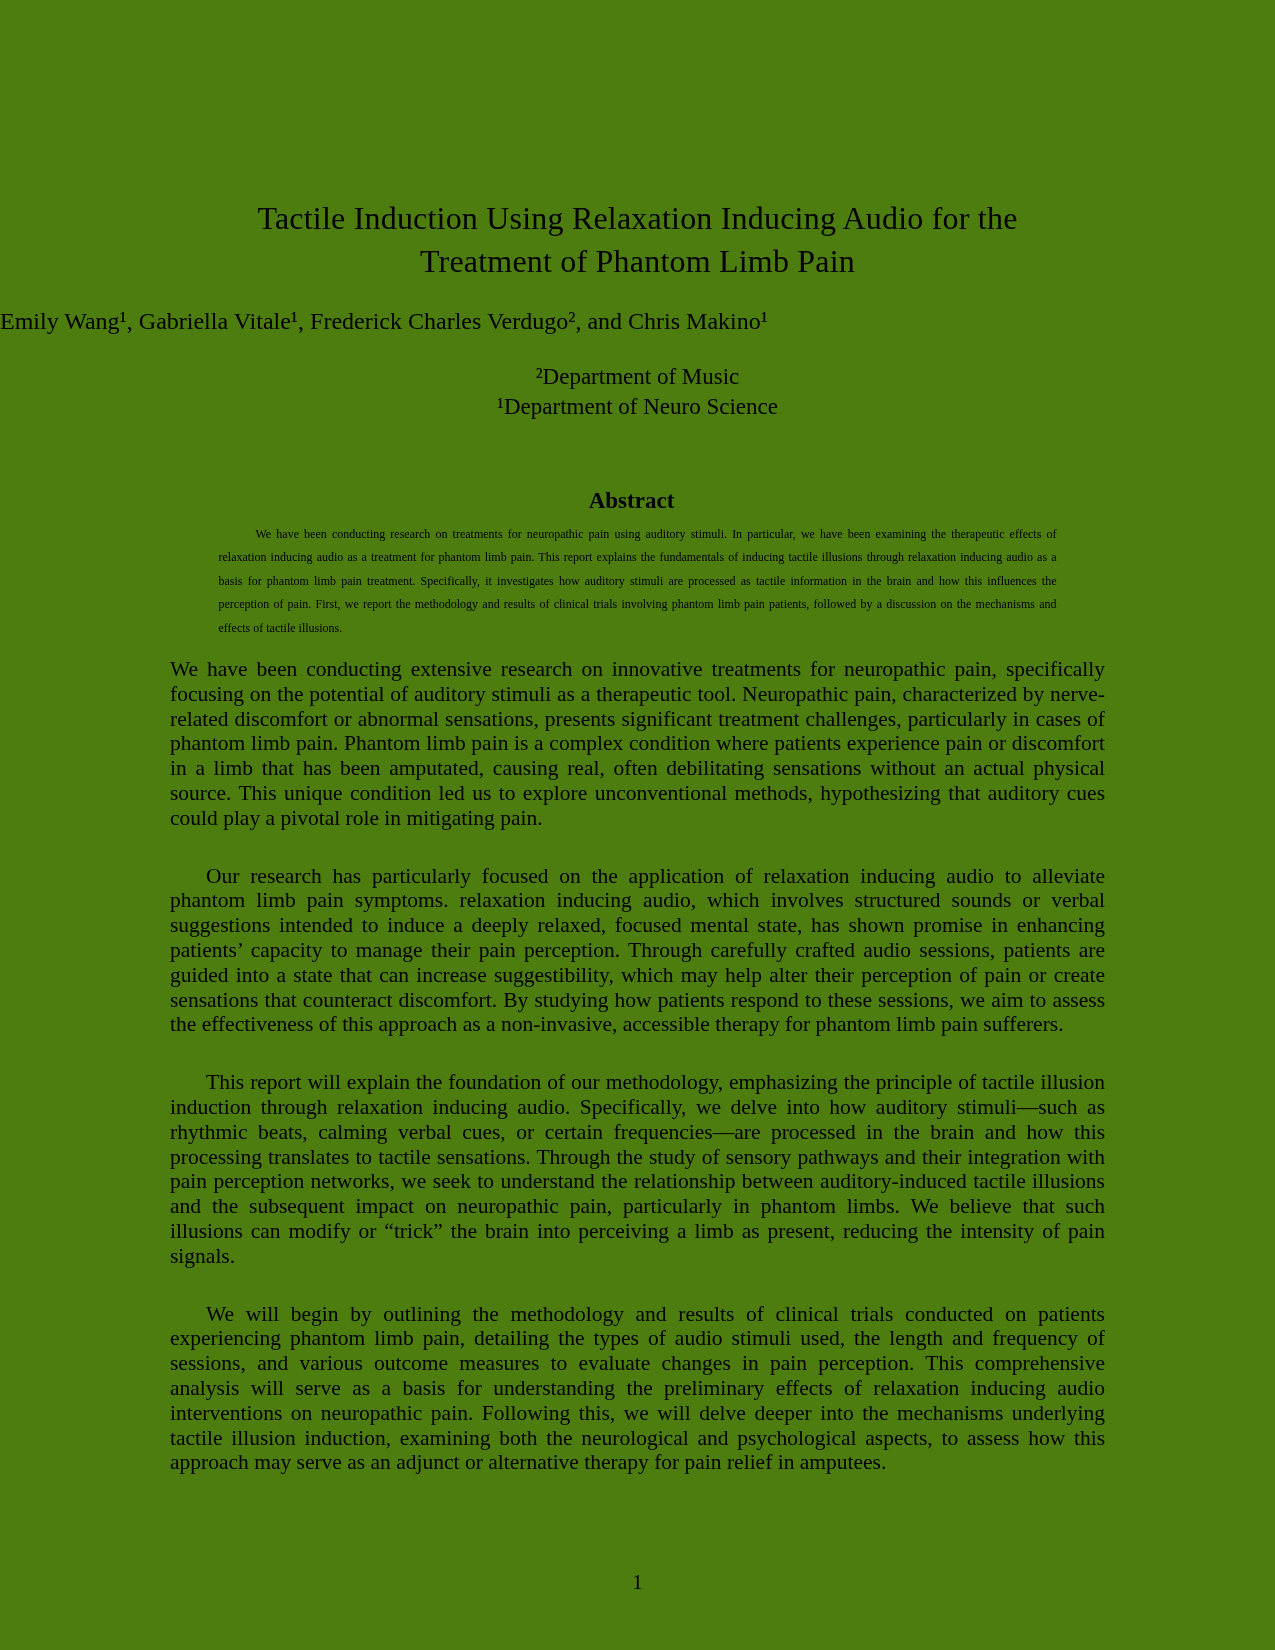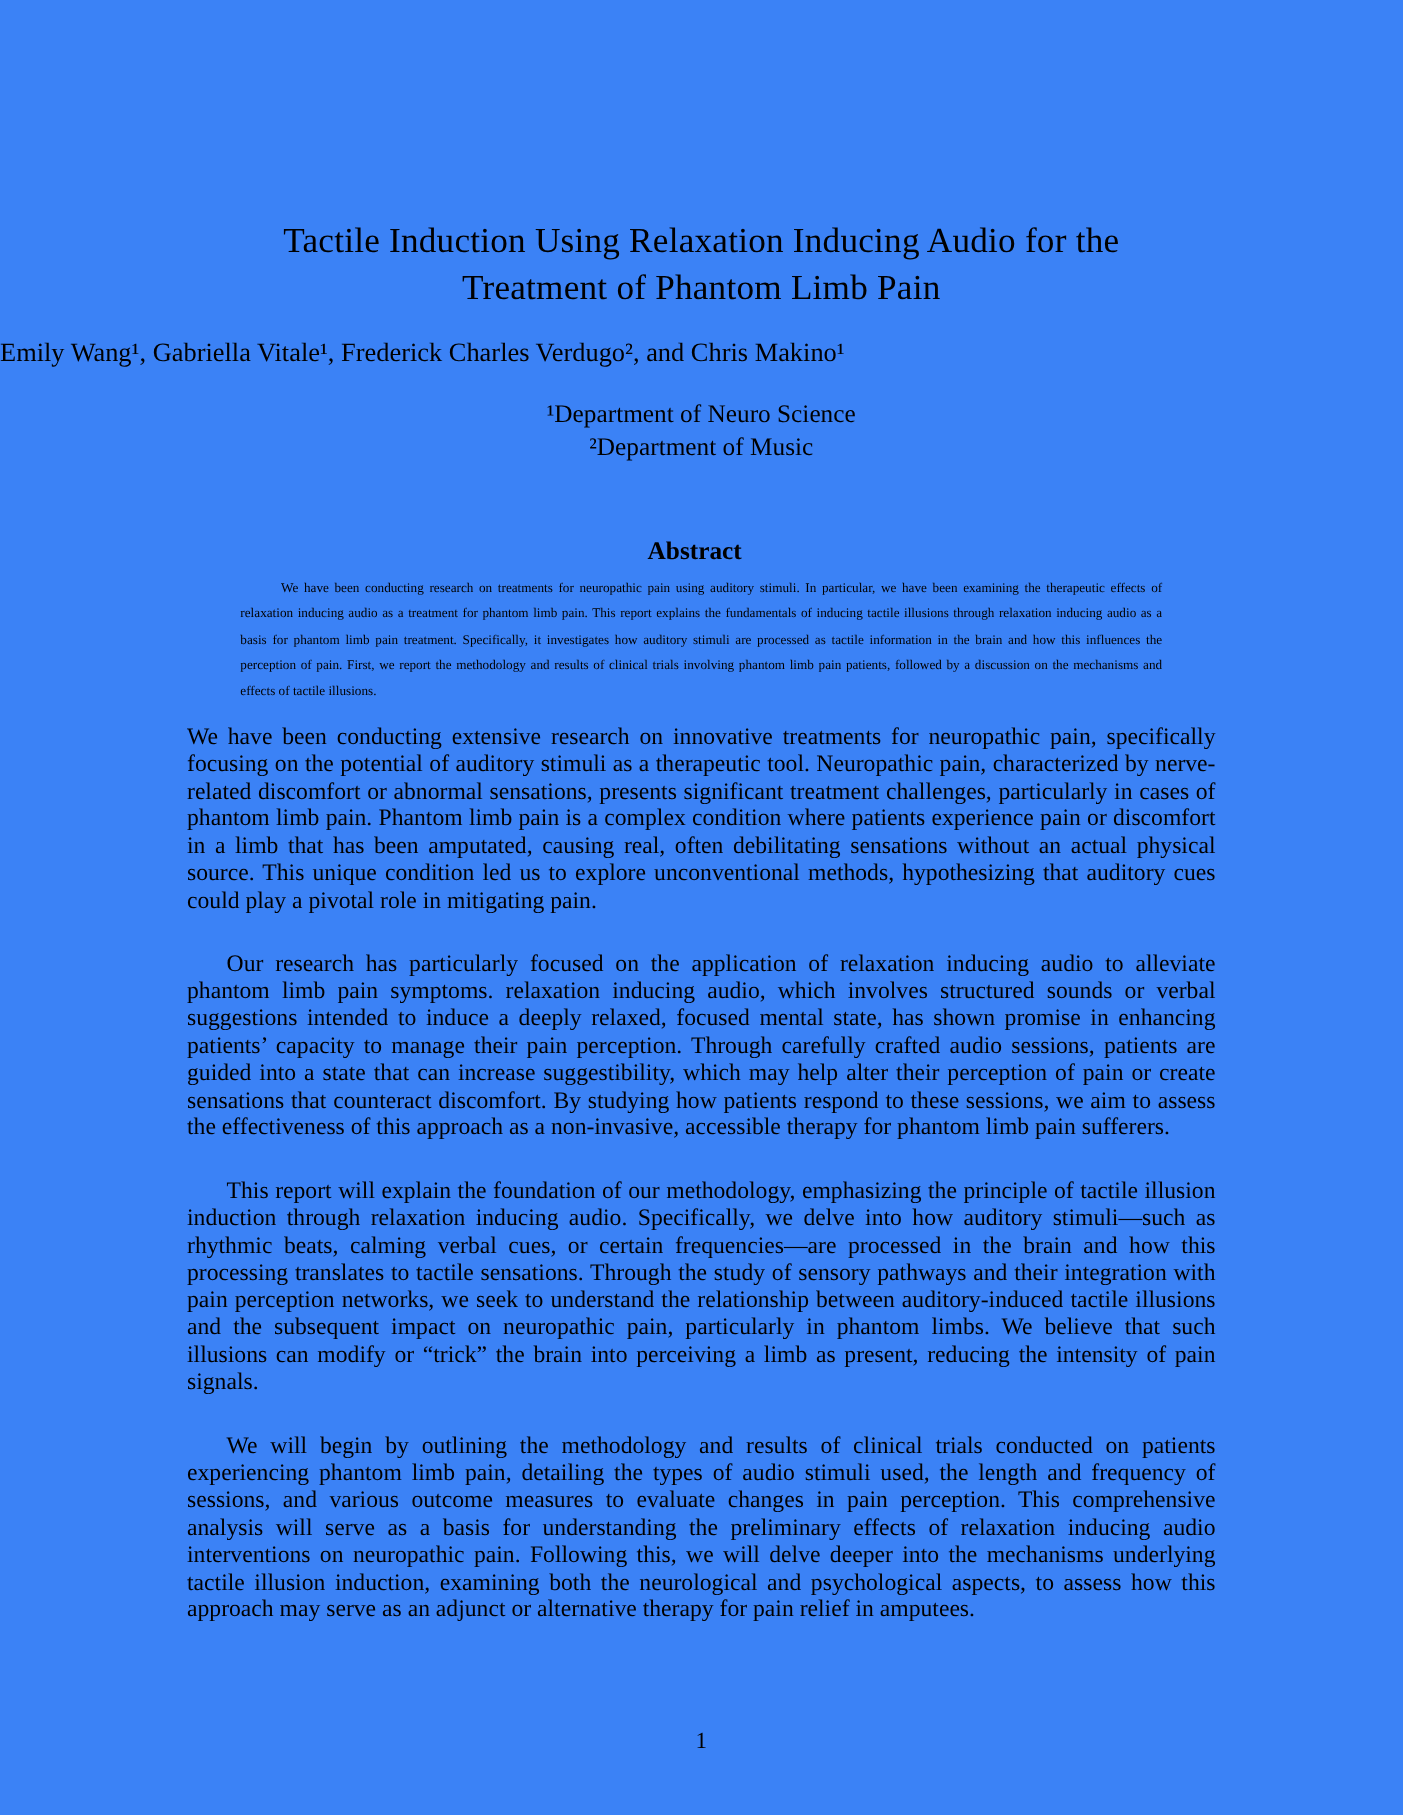--- a/index.html
+++ b/index.html
@@ -4,21 +4,21 @@
 <style>
   html, body {
     margin: 0;
     padding: 0;
     background: #ffffff;
   }
   .page {
     position: relative;
     width: 1275px;
     height: 1650px;
-    background: #3b82f6;
+    background: #4d7c0f;
     color: #000000;
     font-family: "Liberation Serif", "DejaVu Serif", serif;
     box-sizing: border-box;
     padding-top: 197px;
     overflow: hidden;
   }
   .title {
     margin: 0;
     font-weight: normal;
     font-size: 32px;
@@ -91,22 +91,22 @@
 
 <div class="page">
 
   <header class="title-block">
     <h1 class="title">
       <span class="title-line">Tactile Induction Using Relaxation Inducing Audio for the</span>
       <span class="title-line">Treatment of Phantom Limb Pain</span>
     </h1>
     <div class="authors">Emily Wang¹, Gabriella Vitale¹, Frederick Charles Verdugo², and Chris Makino¹</div>
     <div class="affiliations">
+      <div class="affil">²Department of Music</div>
       <div class="affil">¹Department of Neuro Science</div>
-      <div class="affil">²Department of Music</div>
     </div>
   </header>
 
   <section class="abstract">
     <h2 class="abstract-heading">Abstract</h2>
     <p class="abstract-body">We have been conducting research on treatments for neuropathic pain using auditory stimuli. In particular, we have been examining the therapeutic effects of relaxation inducing audio as a treatment for phantom limb pain. This report explains the fundamentals of inducing tactile illusions through relaxation inducing audio as a basis for phantom limb pain treatment. Specifically, it investigates how auditory stimuli are processed as tactile information in the brain and how this influences the perception of pain. First, we report the methodology and results of clinical trials involving phantom limb pain patients, followed by a discussion on the mechanisms and effects of tactile illusions.</p>
   </section>
 
   <section class="body-section">
     <p class="para first">We have been conducting extensive research on innovative treatments for neuropathic pain, specifically focusing on the potential of auditory stimuli as a therapeutic tool. Neuropathic pain, characterized by nerve-related discomfort or abnormal sensations, presents significant treatment challenges, particularly in cases of phantom limb pain. Phantom limb pain is a complex condition where patients experience pain or discomfort in a limb that has been amputated, causing real, often debilitating sensations without an actual physical source. This unique condition led us to explore unconventional methods, hypothesizing that auditory cues could play a pivotal role in mitigating pain.</p>

